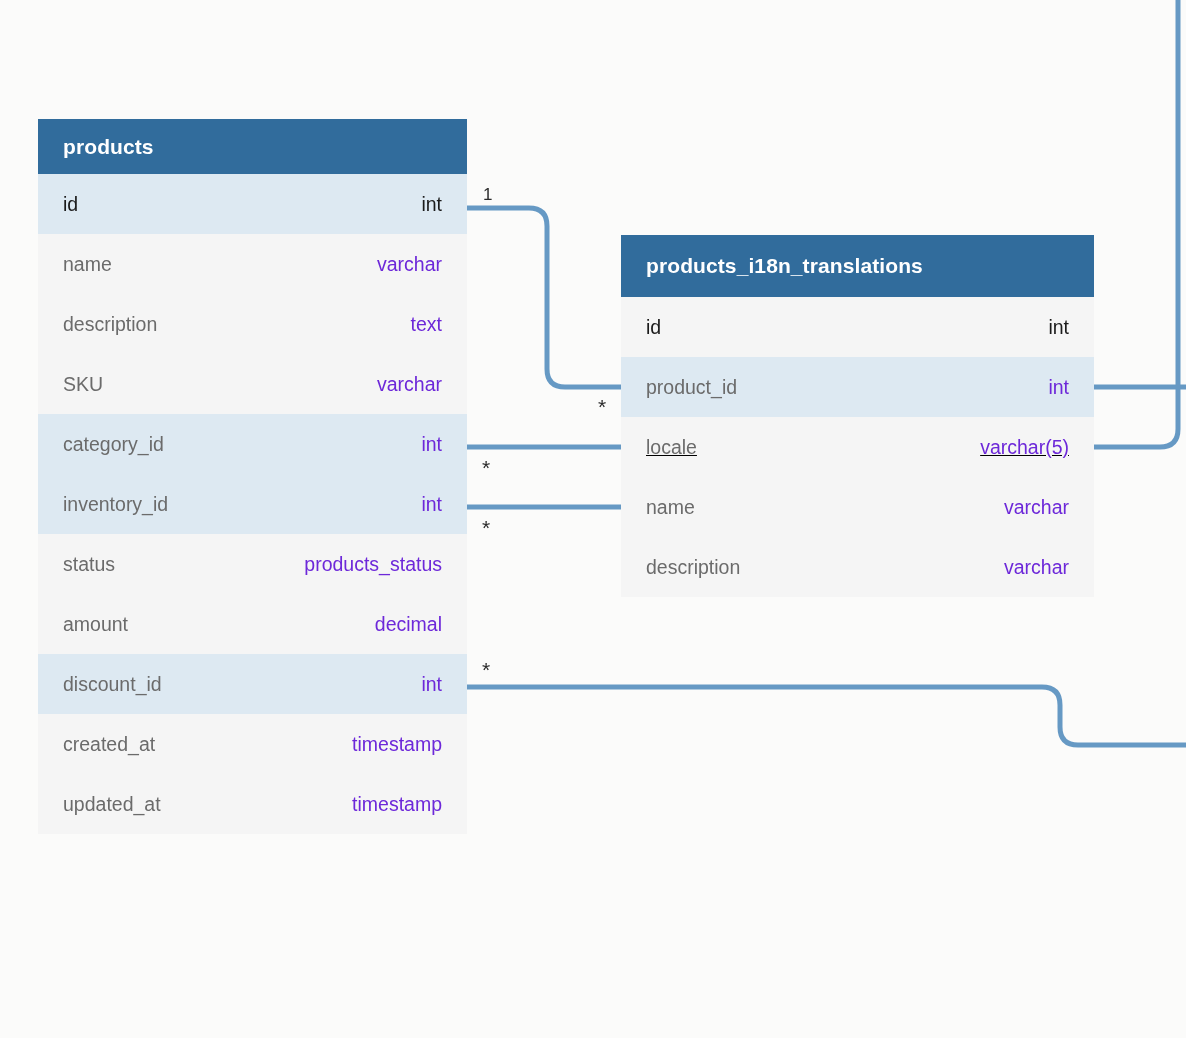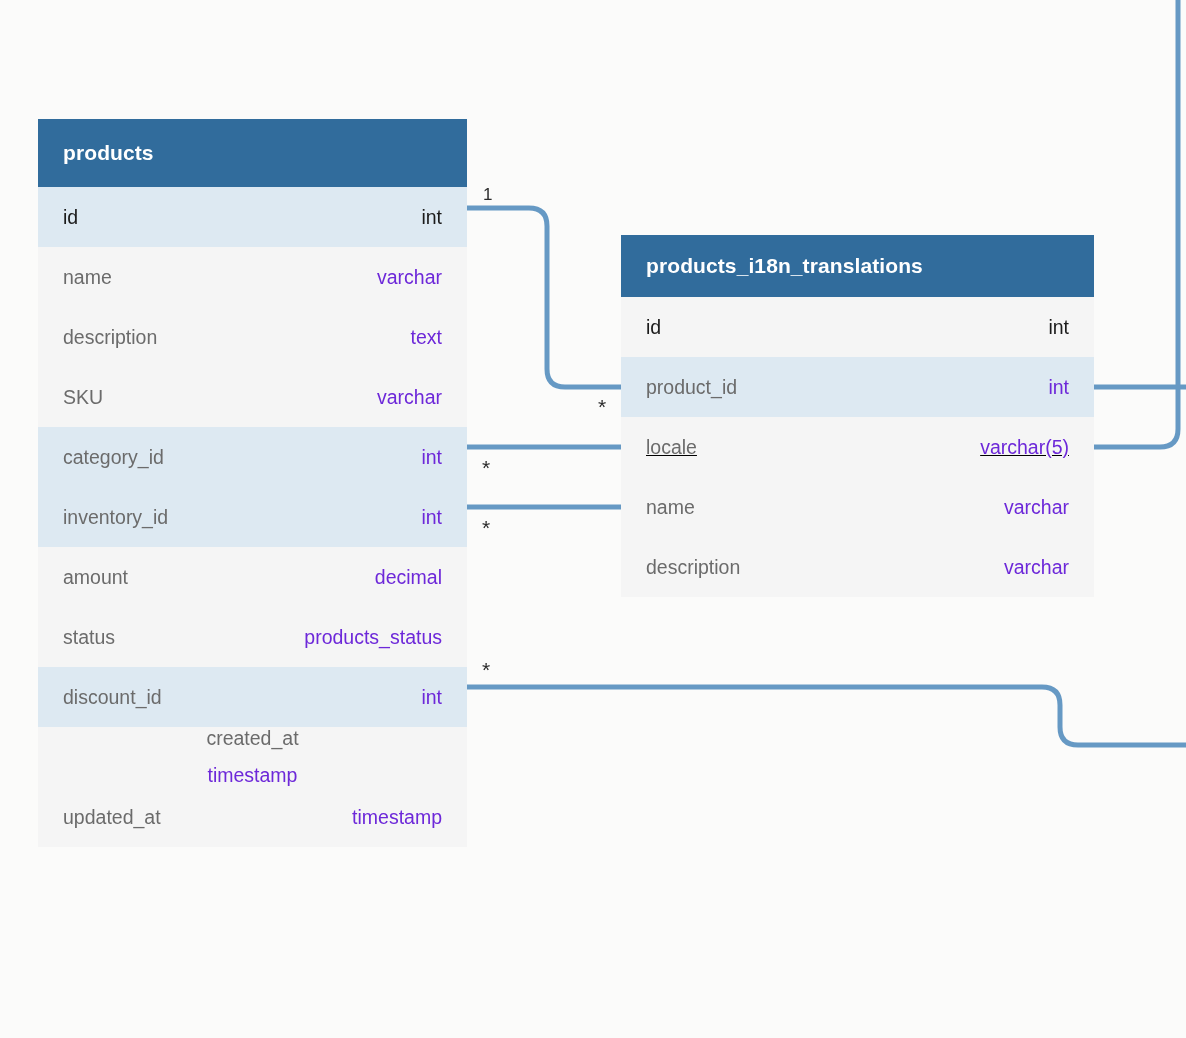--- a/index.html
+++ b/index.html
@@ -94,21 +94,21 @@
       <path d="M 467 208 L 529 208 Q 547 208 547 226 L 547 369 Q 547 387 565 387 L 621 387" fill="none" stroke="#6699c4" stroke-width="5" stroke-linecap="butt"></path>
       <path d="M 467 447 L 621 447" fill="none" stroke="#6699c4" stroke-width="5" stroke-linecap="butt"></path>
       <path d="M 467 507 L 621 507" fill="none" stroke="#6699c4" stroke-width="5" stroke-linecap="butt"></path>
       <path d="M 467 687 L 1042 687 Q 1060 687 1060 705 L 1060 727 Q 1060 745 1078 745 L 1186 745" fill="none" stroke="#6699c4" stroke-width="5" stroke-linecap="butt"></path>
       <path d="M 1094 387 L 1186 387" fill="none" stroke="#6699c4" stroke-width="5" stroke-linecap="butt"></path>
       <path d="M 1094 447 L 1160 447 Q 1178 447 1178 429 L 1178 0" fill="none" stroke="#6699c4" stroke-width="5" stroke-linecap="butt"></path>
     </svg>
 
   <div id="entities">
       <div class="entity" style="left: 38px; top: 119px; width: 429px;">
-        <div class="entity-header" style="height: 68px;">
+        <div class="entity-header" style="height: 55px;">
           <span>products</span>
         </div>
         <div class="field-row fk pk" style="height: 60px;">
           <span class="field-name">id</span>
           <span class="field-type">int</span>
         </div>
         <div class="field-row" style="height: 60px;">
           <span class="field-name">name</span>
           <span class="field-type">varchar</span>
         </div>
@@ -122,32 +122,32 @@
         </div>
         <div class="field-row fk" style="height: 60px;">
           <span class="field-name">category_id</span>
           <span class="field-type">int</span>
         </div>
         <div class="field-row fk" style="height: 60px;">
           <span class="field-name">inventory_id</span>
           <span class="field-type">int</span>
         </div>
         <div class="field-row" style="height: 60px;">
+          <span class="field-name">status</span>
+          <span class="field-type">products_status</span>
+        </div>
+        <div class="field-row" style="height: 60px;">
           <span class="field-name">amount</span>
           <span class="field-type">decimal</span>
-        </div>
-        <div class="field-row" style="height: 60px;">
-          <span class="field-name">status</span>
-          <span class="field-type">products_status</span>
         </div>
         <div class="field-row fk" style="height: 60px;">
           <span class="field-name">discount_id</span>
           <span class="field-type">int</span>
         </div>
-        <div class="field-row" style="height: 60px; flex-direction: column;">
+        <div class="field-row" style="height: 60px;">
           <span class="field-name">created_at</span>
           <span class="field-type">timestamp</span>
         </div>
         <div class="field-row" style="height: 60px;">
           <span class="field-name">updated_at</span>
           <span class="field-type">timestamp</span>
         </div>
       </div>
       <div class="entity" style="left: 621px; top: 235px; width: 473px;">
         <div class="entity-header" style="height: 62px;">

